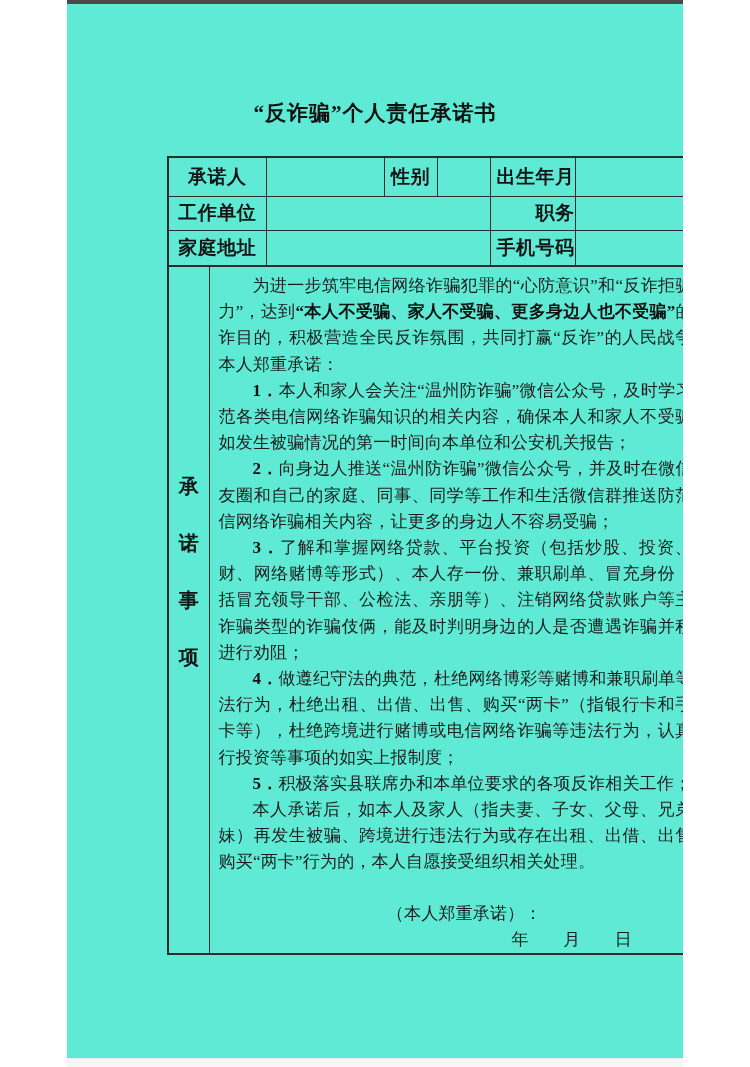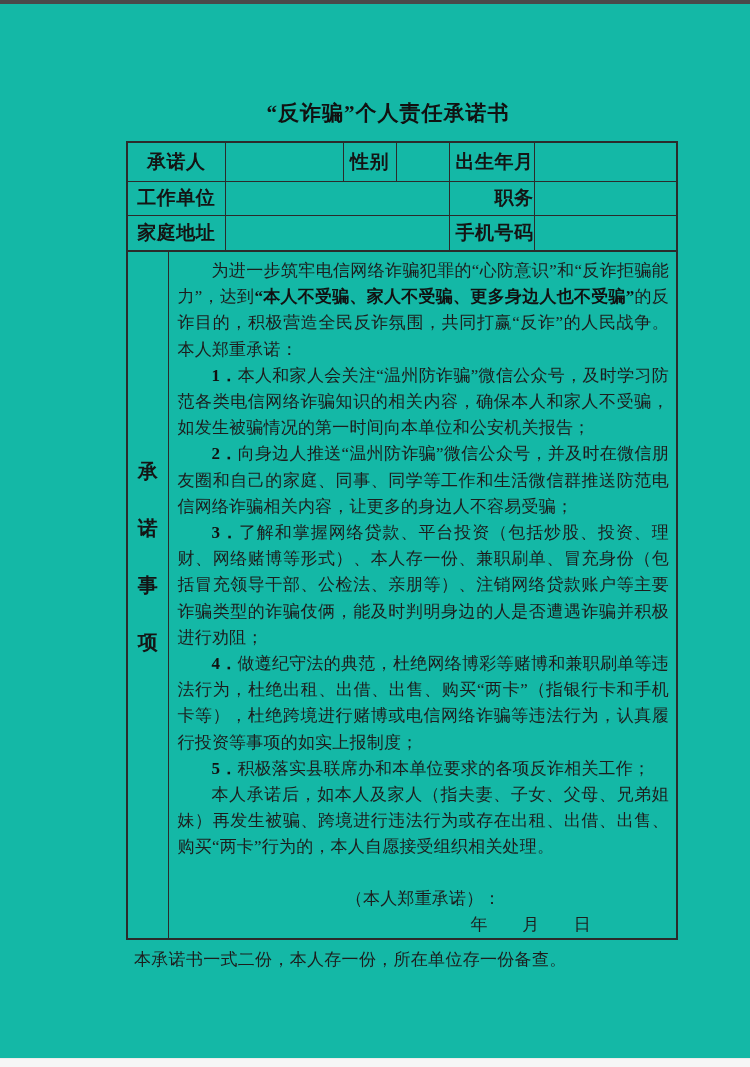--- a/index.html
+++ b/index.html
@@ -1,26 +1,25 @@
 <!DOCTYPE html>
 <html><head>
 <meta charset="utf-8">
 <style>
   * { margin: 0; padding: 0; box-sizing: border-box; }
   html, body { background: #ffffff; }
   .page {
     position: relative;
-    width: 750px;
+    width: 616px;
     height: 1067px;
     margin: 0 auto;
-    background: #14b8a6;
+    background: #5eead4;
     overflow: hidden;
     font-family: "Liberation Serif", "DejaVu Serif", serif;
     color: #1c1c1c;
-    padding-left: 26px;
   }
   .top-bar {
     position: absolute; top: 0; left: 0; right: 0; height: 4px;
     background: #4a4a4a;
   }
   .bottom-bar {
     position: absolute; bottom: 0; left: 0; right: 0; height: 9px;
     background: #f6f6f6;
     border-top: 1px solid #ececec;
   }
@@ -32,21 +31,21 @@
     letter-spacing: 1px;
     line-height: 26px;
     color: #111;
   }
   table.hdr, table.main {
     border-collapse: collapse;
     table-layout: fixed;
     width: 550px;
     margin-left: 100px;
   }
-  table.hdr { margin-top: 15px; }
+  table.hdr { margin-top: 30px; }
   table.main { margin-top: -2px; }
   table.hdr, table.main { border: 2px solid #2b2b2b; }
   td { border: 1.5px solid #2b2b2b; padding: 0; vertical-align: middle; }
   .lab {
     font-weight: bold;
     font-size: 19px;
     text-align: center;
     color: #141414;
     letter-spacing: 0.5px;
   }
@@ -154,16 +153,15 @@
           <p><span class="b">5．</span><span>积极落实县联席办和本单位要求的各项反诈相关工作；</span></p>
           <p>本人承诺后，如本人及家人（指夫妻、子女、父母、兄弟姐妹）再发生被骗、跨境进行违法行为或存在出租、出借、出售、购买“两卡”行为的，本人自愿接受组织相关处理。</p>
           <div class="sig-line">（本人郑重承诺）：</div>
           <div class="date-line">年　　月　　日</div>
         </div>
       </td>
     </tr>
   </tbody>
     </table>
 
-  <div class="footer-note">本承诺书一式二份，本人存一份，所在单位存一份备查。</div>
 
   <div class="bottom-bar"></div>
 </div>
 
 </body></html>

